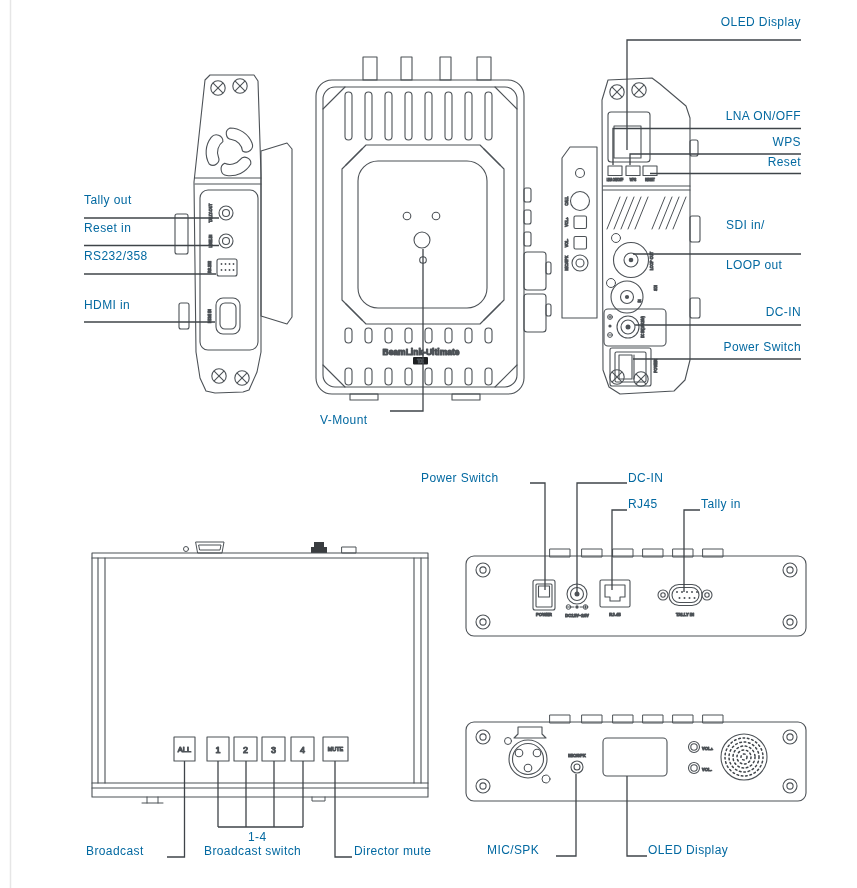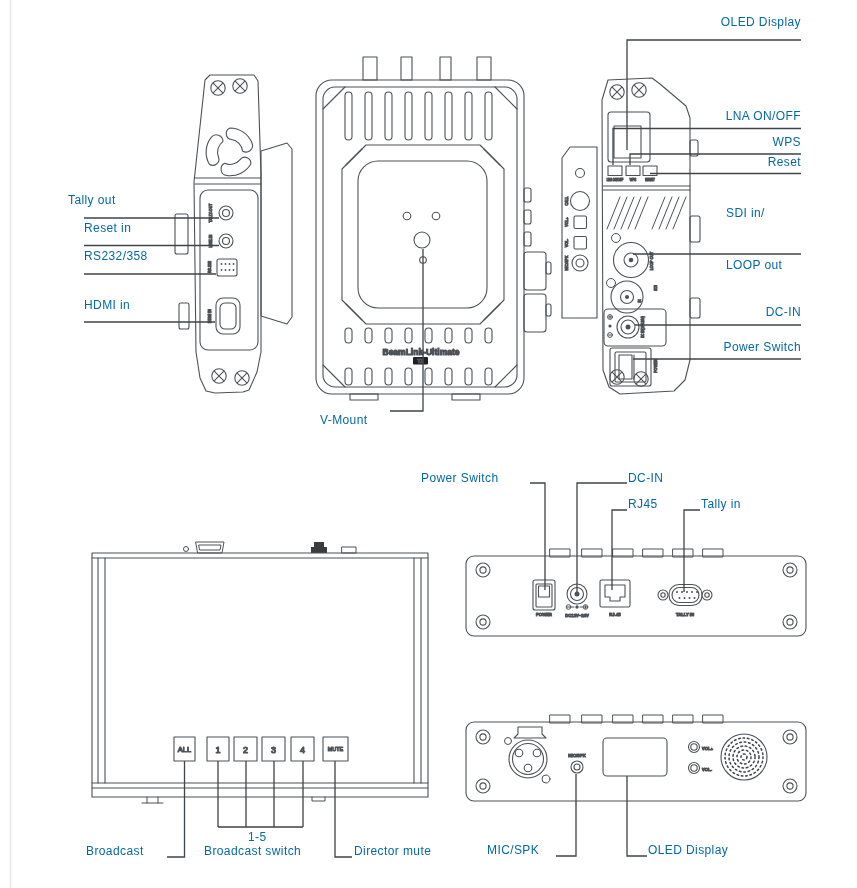--- a/index.html
+++ b/index.html
@@ -386,42 +386,42 @@
     <path d="M 335,761 V 857 H 352"></path>
     <path d="M 530,483 H 545 V 590"></path>
     <path d="M 627,483 H 577 V 592"></path>
     <path d="M 627,510 H 612 V 590"></path>
     <path d="M 700,510 H 684 V 592"></path>
     <path d="M 576,774 V 856 H 556"></path>
     <path d="M 627,776 V 856 H 647"></path>
   </g>
 </svg>
 
-<div class="callout" style="left:68px;top:194px">Tally out</div>
+<div class="callout" style="left:84px;top:194px">Tally out</div>
 <div class="callout" style="left:84px;top:222px">Reset in</div>
 <div class="callout" style="left:84px;top:250px">RS232/358</div>
 <div class="callout" style="left:84px;top:299px">HDMI in</div>
 
 <div class="callout r" style="top:16px">OLED Display</div>
 <div class="callout r" style="top:110px">LNA ON/OFF</div>
 <div class="callout r" style="top:136px">WPS</div>
 <div class="callout r" style="top:156px">Reset</div>
-<div class="callout" style="left:726px;top:207px">SDI in/</div>
+<div class="callout" style="left:726px;top:219px">SDI in/</div>
 <div class="callout" style="left:726px;top:259px">LOOP out</div>
 <div class="callout r" style="top:306px">DC-IN</div>
 <div class="callout r" style="top:341px">Power Switch</div>
 
 <div class="callout" style="left:320px;top:414px">V-Mount</div>
 
 <div class="callout" style="left:421px;top:472px">Power Switch</div>
 <div class="callout" style="left:628px;top:472px">DC-IN</div>
 <div class="callout" style="left:628px;top:498px">RJ45</div>
 <div class="callout" style="left:701px;top:498px">Tally in</div>
 
 <div class="callout" style="left:86px;top:845px">Broadcast</div>
-<div class="callout" style="left:248px;top:831px">1-5</div>
+<div class="callout" style="left:248px;top:831px">1-4</div>
 <div class="callout" style="left:204px;top:845px">Broadcast switch</div>
 <div class="callout" style="left:354px;top:845px">Director mute</div>
 
 <div class="callout" style="left:487px;top:844px">MIC/SPK</div>
 <div class="callout" style="left:648px;top:844px">OLED Display</div>
 
 </div>
 
 </body></html>

